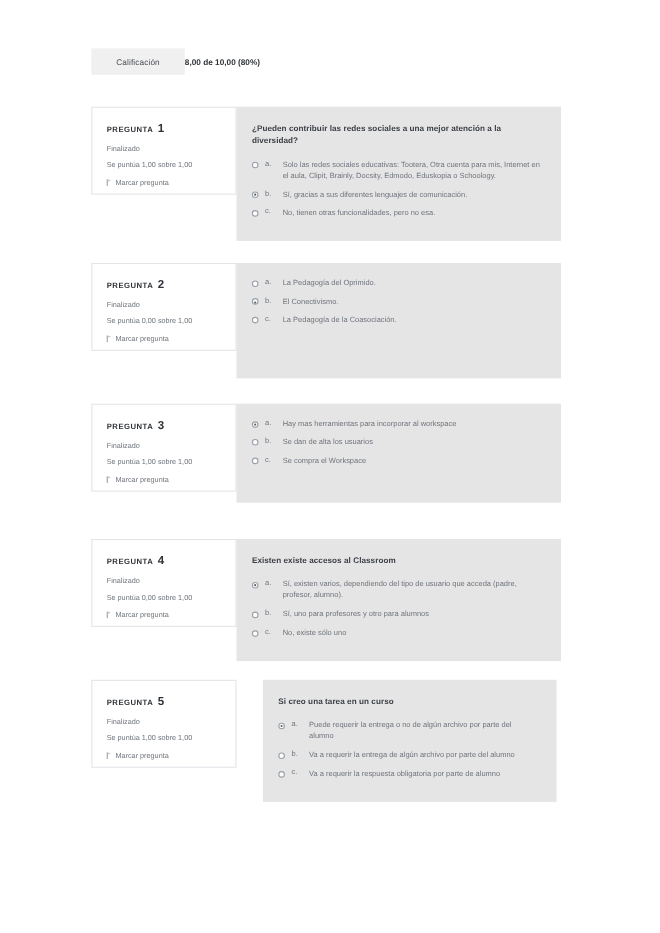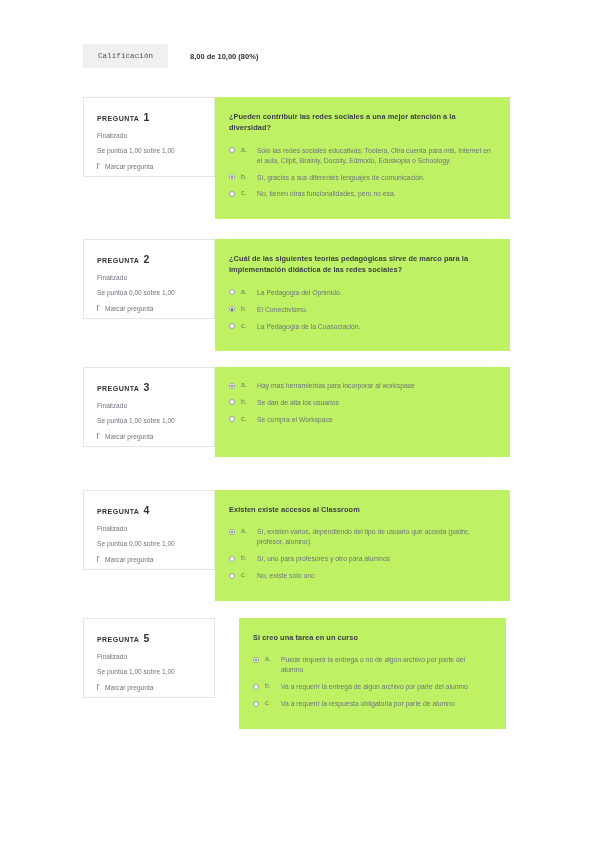--- a/index.html
+++ b/index.html
@@ -14,25 +14,25 @@
 
   
   .grade-row {
     position: absolute; left: 83px; top: 44px;
     display: flex; align-items: stretch;
   }
   .grade-label {
     background: #f0f0f1;
     width: 85px; height: 24px;
     display: flex; align-items: center; justify-content: center;
-    font-size: 7.5px; color: #4a4e55; letter-spacing: .1px; font-family: Liberation Mono, monospace;
+    font-size: 7.5px; color: #4a4e55; letter-spacing: .1px;
   }
   .grade-value {
     display: flex; align-items: center;
-    padding-left: 22px;
+    padding-left: 0;
     font-size: 7.5px; font-weight: bold; color: #2f3338;
   }
 
   
   .qblock { position: absolute; display: flex; }
   .qinfo {
     width: 132px;
     background: #ffffff;
     border: 1px solid #e3e5e9;
     padding: 13px 12px 12px 13px;
@@ -60,21 +60,21 @@
   }
   .flag-icon::after {
     content: ""; position: absolute; left: 1px; top: 0;
     width: 0; height: 0;
     border-left: 3.5px solid #c3c7cd;
     border-top: 1.6px solid transparent;
     border-bottom: 1.6px solid transparent;
   }
 
   .qpanel {
-    background: #bef264;
+    background: #e5e5e5;
     padding: 14px 18px 20px 14px;
   }
   .qtext {
     font-size: 7.4px; color: #3b3f45; line-height: 1.55;
     font-weight: bold; letter-spacing: .05px;
     margin-bottom: 12px; max-width: 255px;
   }
   .answers { display: flex; flex-direction: column; gap: 7px; }
   .answer { display: flex; align-items: flex-start; gap: 6px; }
   .radio {
@@ -146,21 +146,20 @@
             <span class="qnum">2</span>
           </div>
           <div class="qmeta">Finalizado</div>
           <div class="qmeta">Se puntúa 0,00 sobre 1,00</div>
           <div class="qflag">
             <span class="flag-icon"></span>
             <span>Marcar pregunta</span>
           </div>
         </div>
         <div class="qpanel" style="width: 295px; min-height: 105px;">
-          <div class="qtext">¿Cuál de las siguientes teorías pedagógicas sirve de marco para la implementación didáctica de las redes sociales?</div>
           <div class="answers">
             <div class="answer">
               <span class="radio"></span>
               <span class="alabel">a.</span>
               <span class="atext">La Pedagogía del Oprimido.</span>
             </div>
             <div class="answer">
               <span class="radio checked"></span>
               <span class="alabel">b.</span>
               <span class="atext">El Conectivismo.</span>

